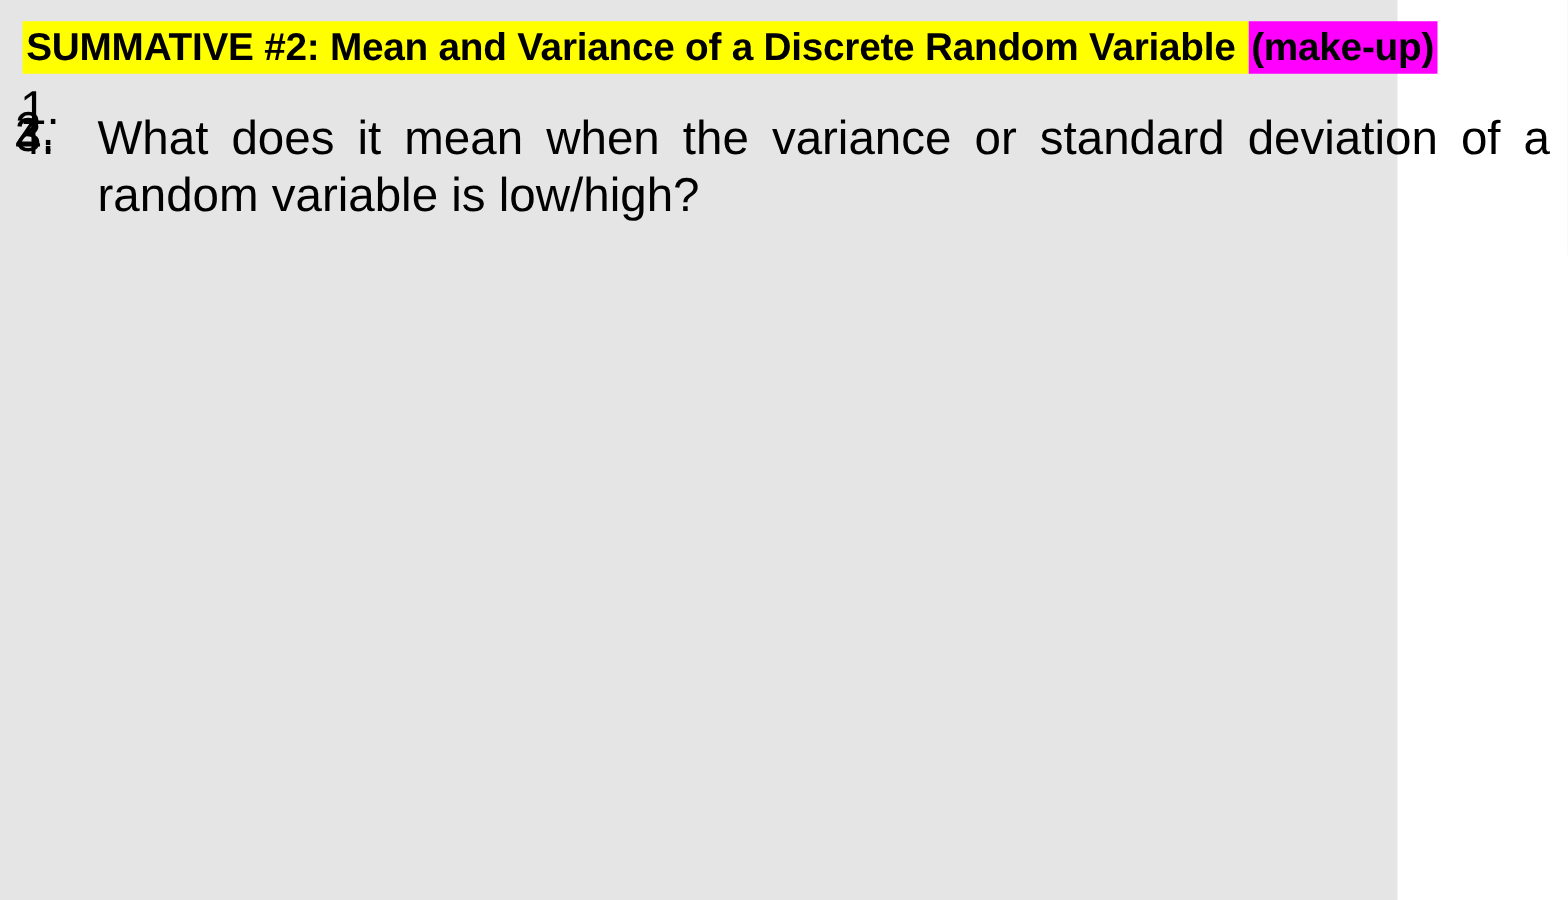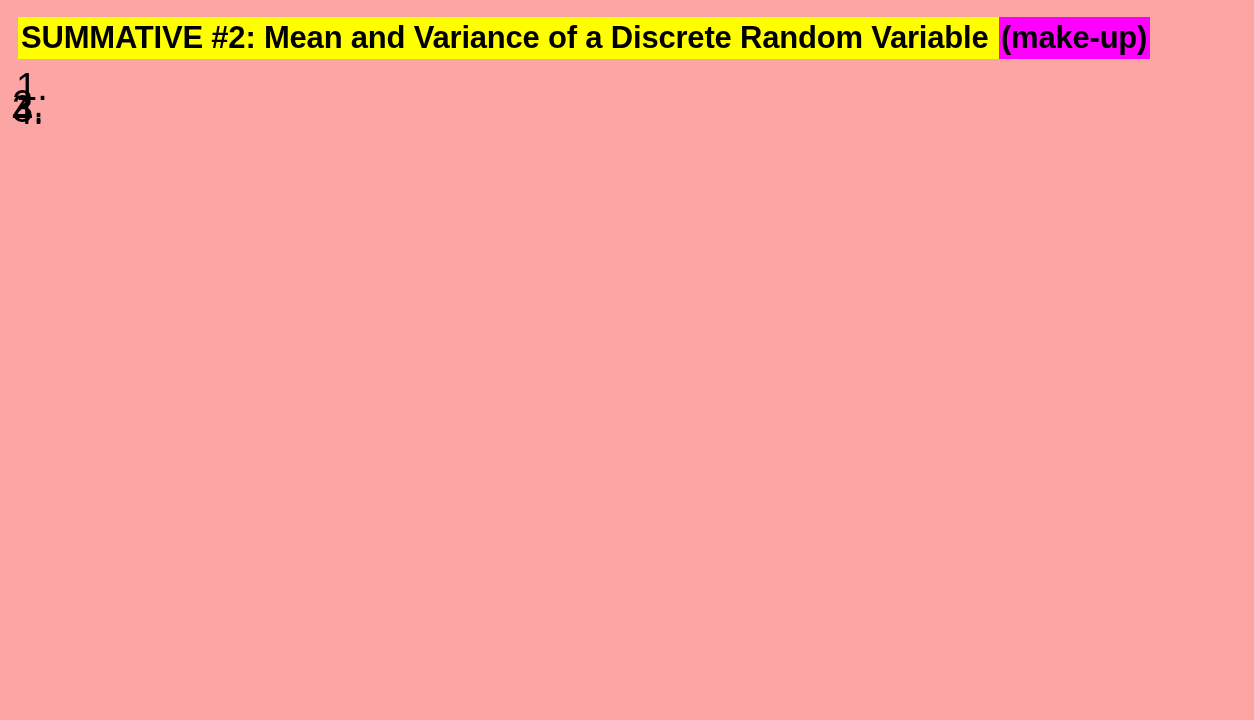--- a/index.html
+++ b/index.html
@@ -11,23 +11,23 @@
     width: 1254px;
     height: 720px;
     overflow: hidden;
     font-family: "Liberation Sans", sans-serif;
     color: #000000;
     -webkit-font-smoothing: antialiased;
   }
 
   .slide {
     position: relative;
-    width: 1254px;
+    width: 1118px;
     height: 720px;
-    background: #fca5a5;
+    background: #e5e5e5;
   }
 
   
   .title-row {
     position: absolute;
     left: 18px;
     top: 16px;
     width: 1218px;
     height: 44px;
     white-space: nowrap;
@@ -127,17 +127,17 @@
 
     <div class="item" id="item-2">
       <span class="num">2.</span>
     </div>
 
     <div class="item" id="item-3">
       <span class="num">3.</span>
     </div>
 
     <div class="item" id="item-4">
-      <span class="num">4.</span>
+      <span class="num">4.</span><span>What does it mean when the variance or standard deviation of a random variable is low/high?</span>
     </div>
 
   </div>
 </div>
 
 </body></html>

